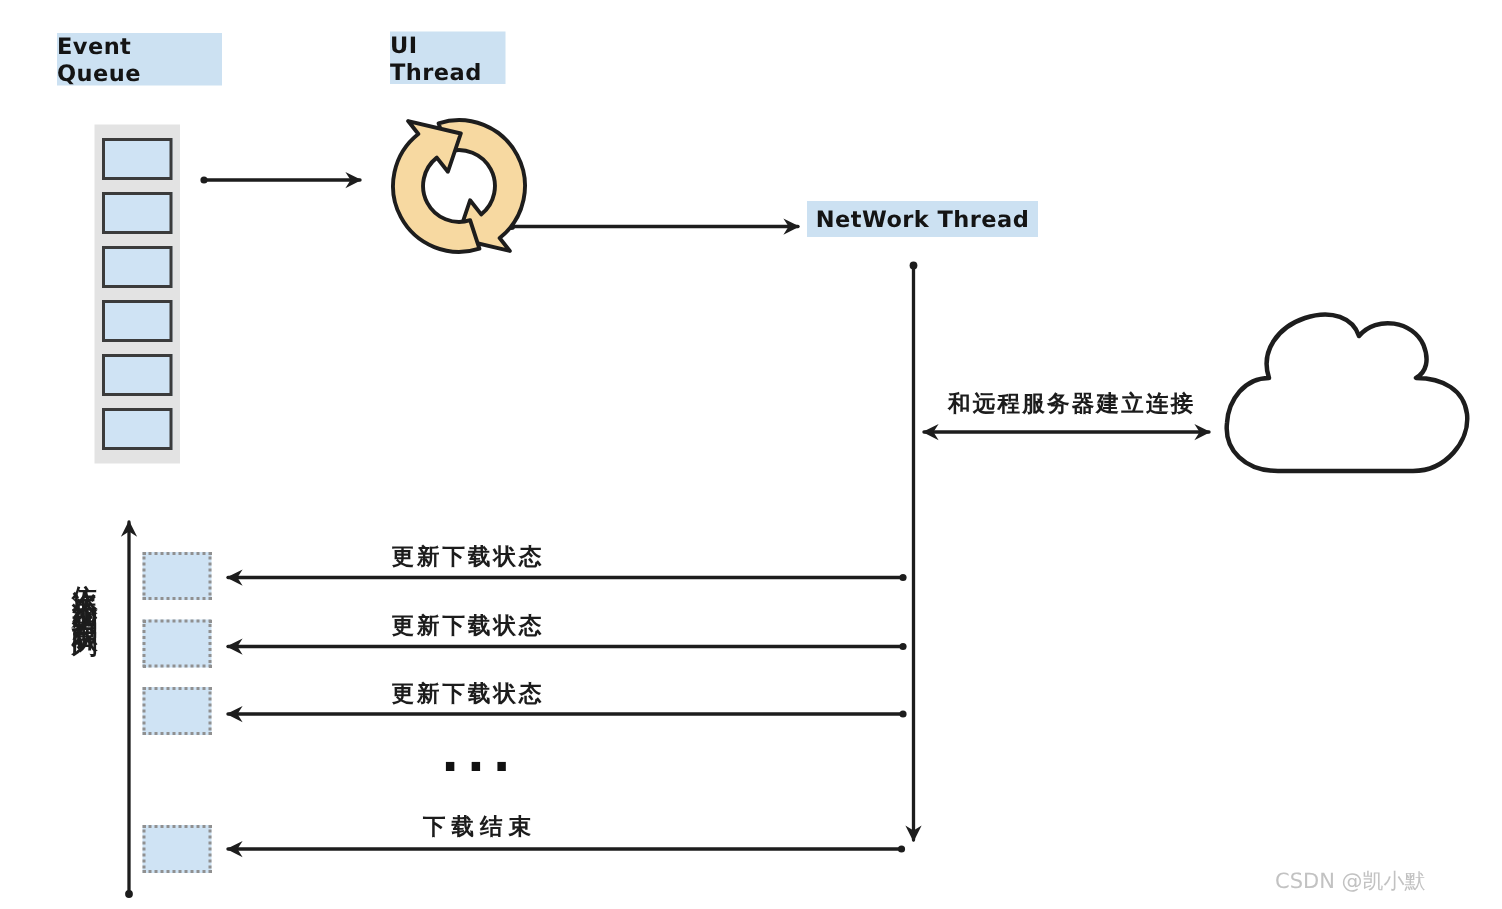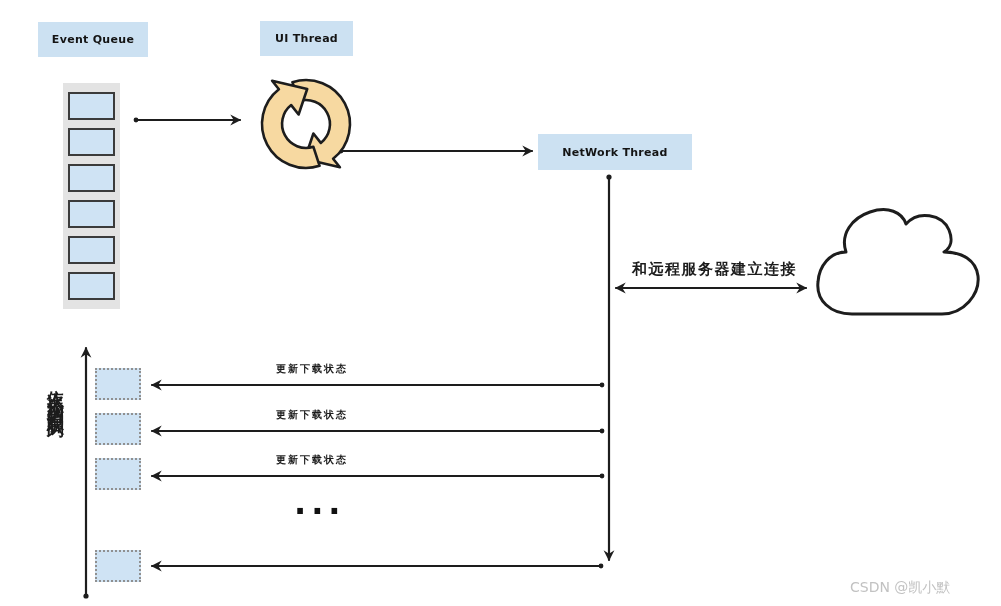--- a/index.html
+++ b/index.html
@@ -6,42 +6,42 @@
   .stage{position:relative;width:1001px;height:606px;background:#fff;overflow:hidden;
          font-family:"DejaVu Sans","Liberation Sans",sans-serif;color:#1c1c1c}
   .overlay{position:absolute;left:0;top:0}
   .ln{stroke:var(--line);stroke-width:2.2;stroke-linecap:round;fill:none}
   .dot{fill:var(--line)}
   .mhead{fill:var(--line)}
   .loop-part{fill:var(--loop-fill);stroke:var(--line);stroke-width:2.6;stroke-linejoin:round}
   .cloud{fill:#ffffff;stroke:var(--line);stroke-width:3;stroke-linejoin:round}
 
   .nodelabel{position:absolute;background:var(--label-bg);display:flex;align-items:center;
-             justify-content:center;font-weight:700;font-size:11px;color:#141414;letter-spacing:.3px}
+             justify-content:center;font-weight:700;font-size:15px;color:#141414;letter-spacing:.3px}
   .lbl-eq{left:38px;top:22px;width:110px;height:35px}
-  .lbl-ui{left:260px;top:21px;width:93px;height:35px}
-  .lbl-nw{left:538px;top:134px;width:154px;height:36px}
+  .lbl-ui{left:260px;top:21px;width:77px;height:35px}
+  .lbl-nw{left:538px;top:134px;width:154px;height:24px}
 
   .queue{position:absolute;left:63px;top:83px;width:57px;height:226px;background:var(--queue-bg);
          display:flex;flex-direction:column;align-items:center;justify-content:space-between;
          padding:9px 0;box-sizing:border-box}
   .slot{width:47px;height:28px;background:var(--box-fill);border:2px solid #3b3b3b;box-sizing:border-box}
 
   .mboxes{position:absolute;left:95px;top:0;width:46px;height:606px}
   .mbox{position:absolute;left:0;width:46px;height:32px;background:var(--box-fill);
         border:2px dotted var(--dotted-border);box-sizing:border-box}
   .mbox:nth-child(1){top:368px}
   .mbox:nth-child(2){top:413px}
   .mbox:nth-child(3){top:458px}
   .mbox:nth-child(4){top:550px}
 
   .vtext{position:absolute;left:45px;top:376px;writing-mode:vertical-rl;text-orientation:upright;
          font-size:17px;letter-spacing:4px;font-weight:600;color:#1c1c1c}
 
-  .elabel{position:absolute;width:130px;text-align:center;font-size:10px;font-weight:600;
+  .elabel{position:absolute;width:130px;text-align:center;font-size:15px;font-weight:600;
           color:#1c1c1c;letter-spacing:2px}
   .el-u1{left:247px;top:362px}
   .el-u2{left:247px;top:408px}
   .el-u3{left:247px;top:453px}
   .el-fin{left:255px;top:542px;letter-spacing:4px}
   .el-conn{position:absolute;left:622px;top:260px;width:185px;text-align:center;font-size:15px;
            font-weight:600;letter-spacing:1.5px;color:#1c1c1c}
   .ellipsis{position:absolute;left:294px;top:487px;font-size:32px;font-weight:900;
             letter-spacing:5px;color:#111;line-height:1}
   .watermark{position:absolute;left:850px;top:579px;font-size:14px;color:var(--watermark);white-space:nowrap}
@@ -132,16 +132,17 @@
       <div class="mbox"></div>
       <div class="mbox"></div>
     </div>
 
   <div class="vtext">依次添加到消息队列</div>
 
   <div class="elabel el-u1">更新下载状态</div>
   <div class="elabel el-u2">更新下载状态</div>
   <div class="elabel el-u3">更新下载状态</div>
   <div class="ellipsis">...</div>
+  <div class="elabel el-fin">下载结束</div>
   <div class="el-conn">和远程服务器建立连接</div>
 
   <div class="watermark">CSDN @凯小默</div>
 </div>
 
 </body></html>

